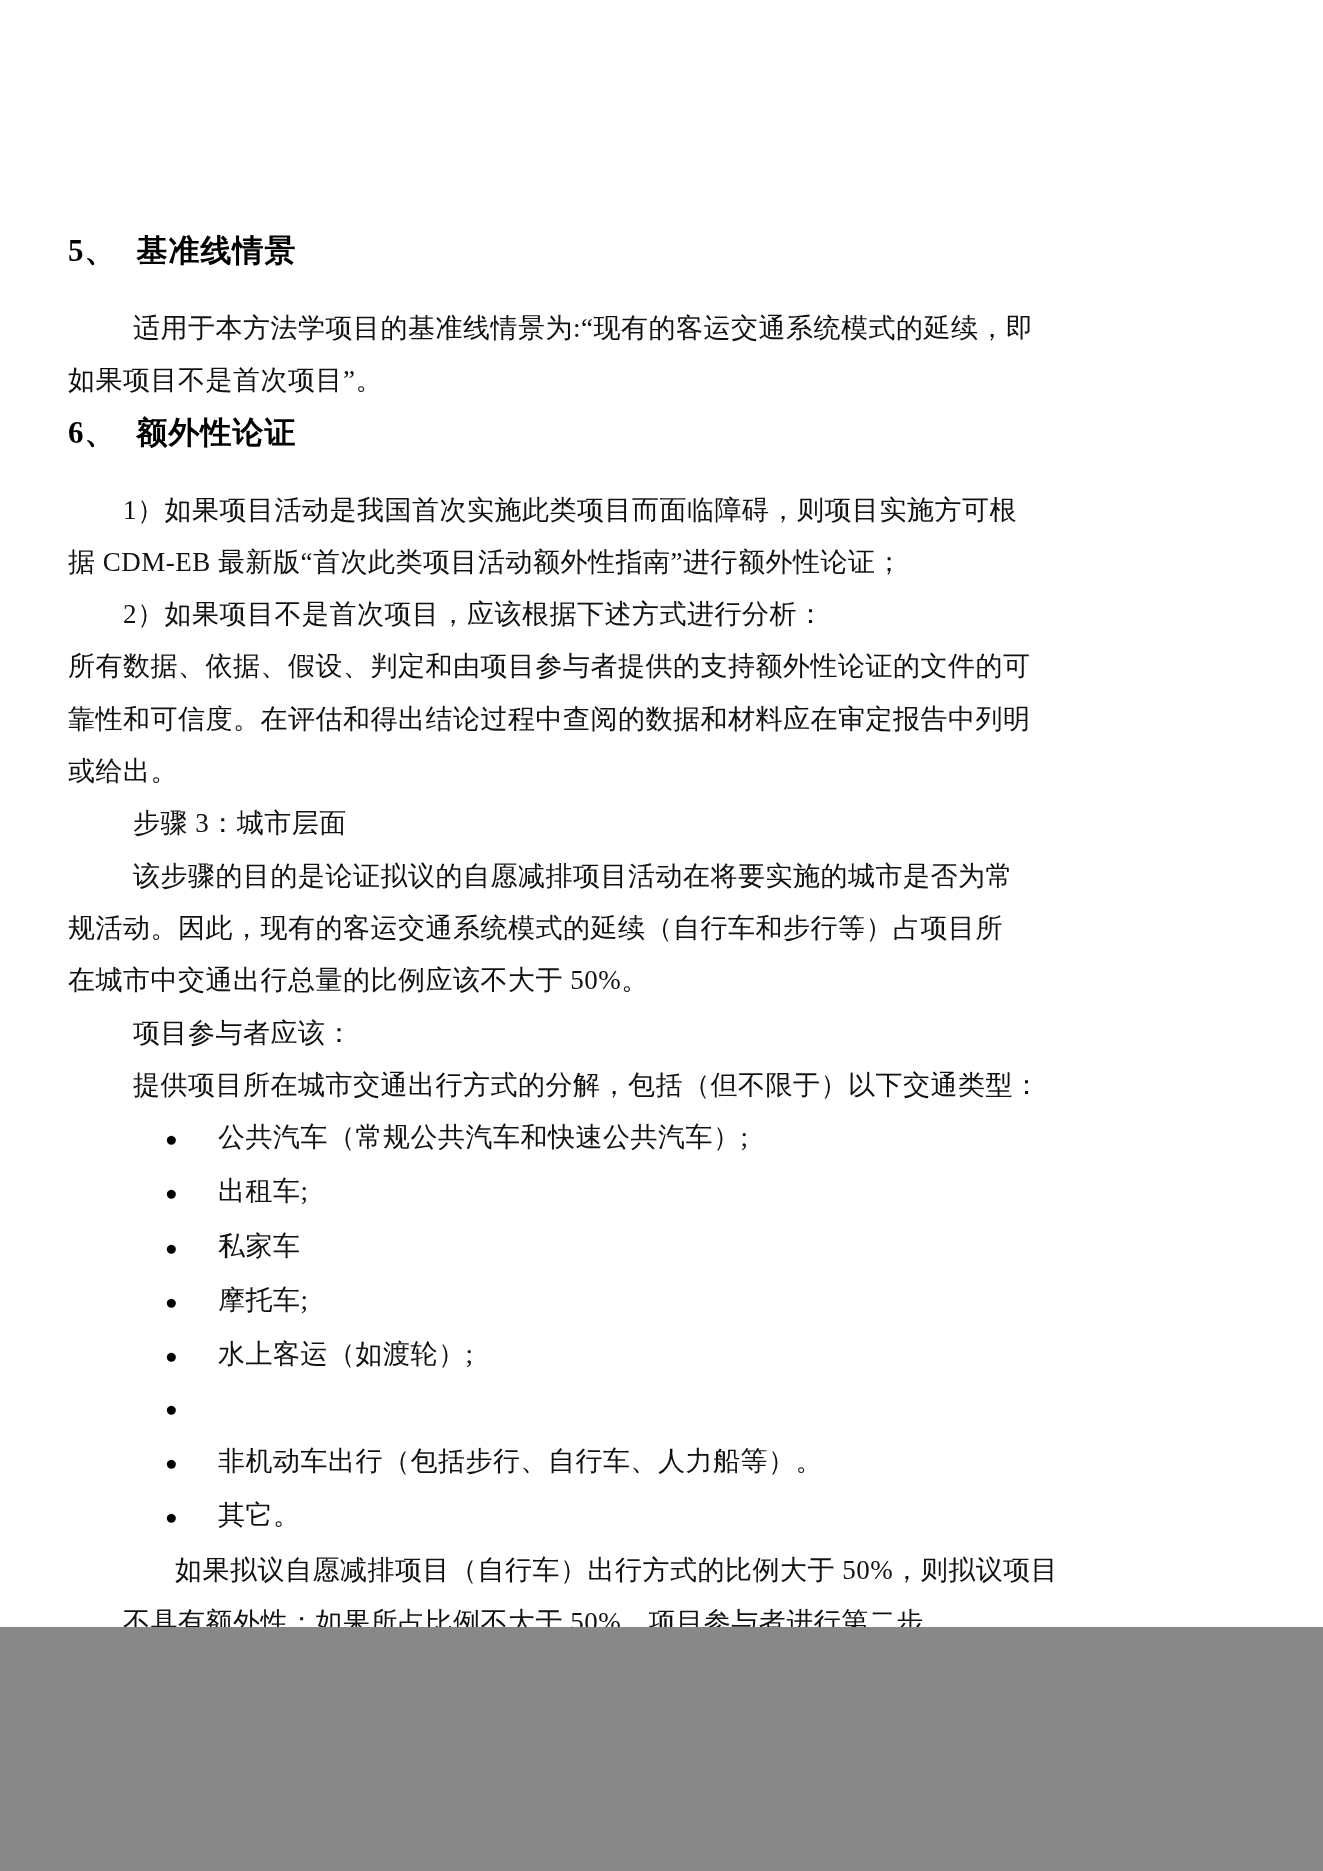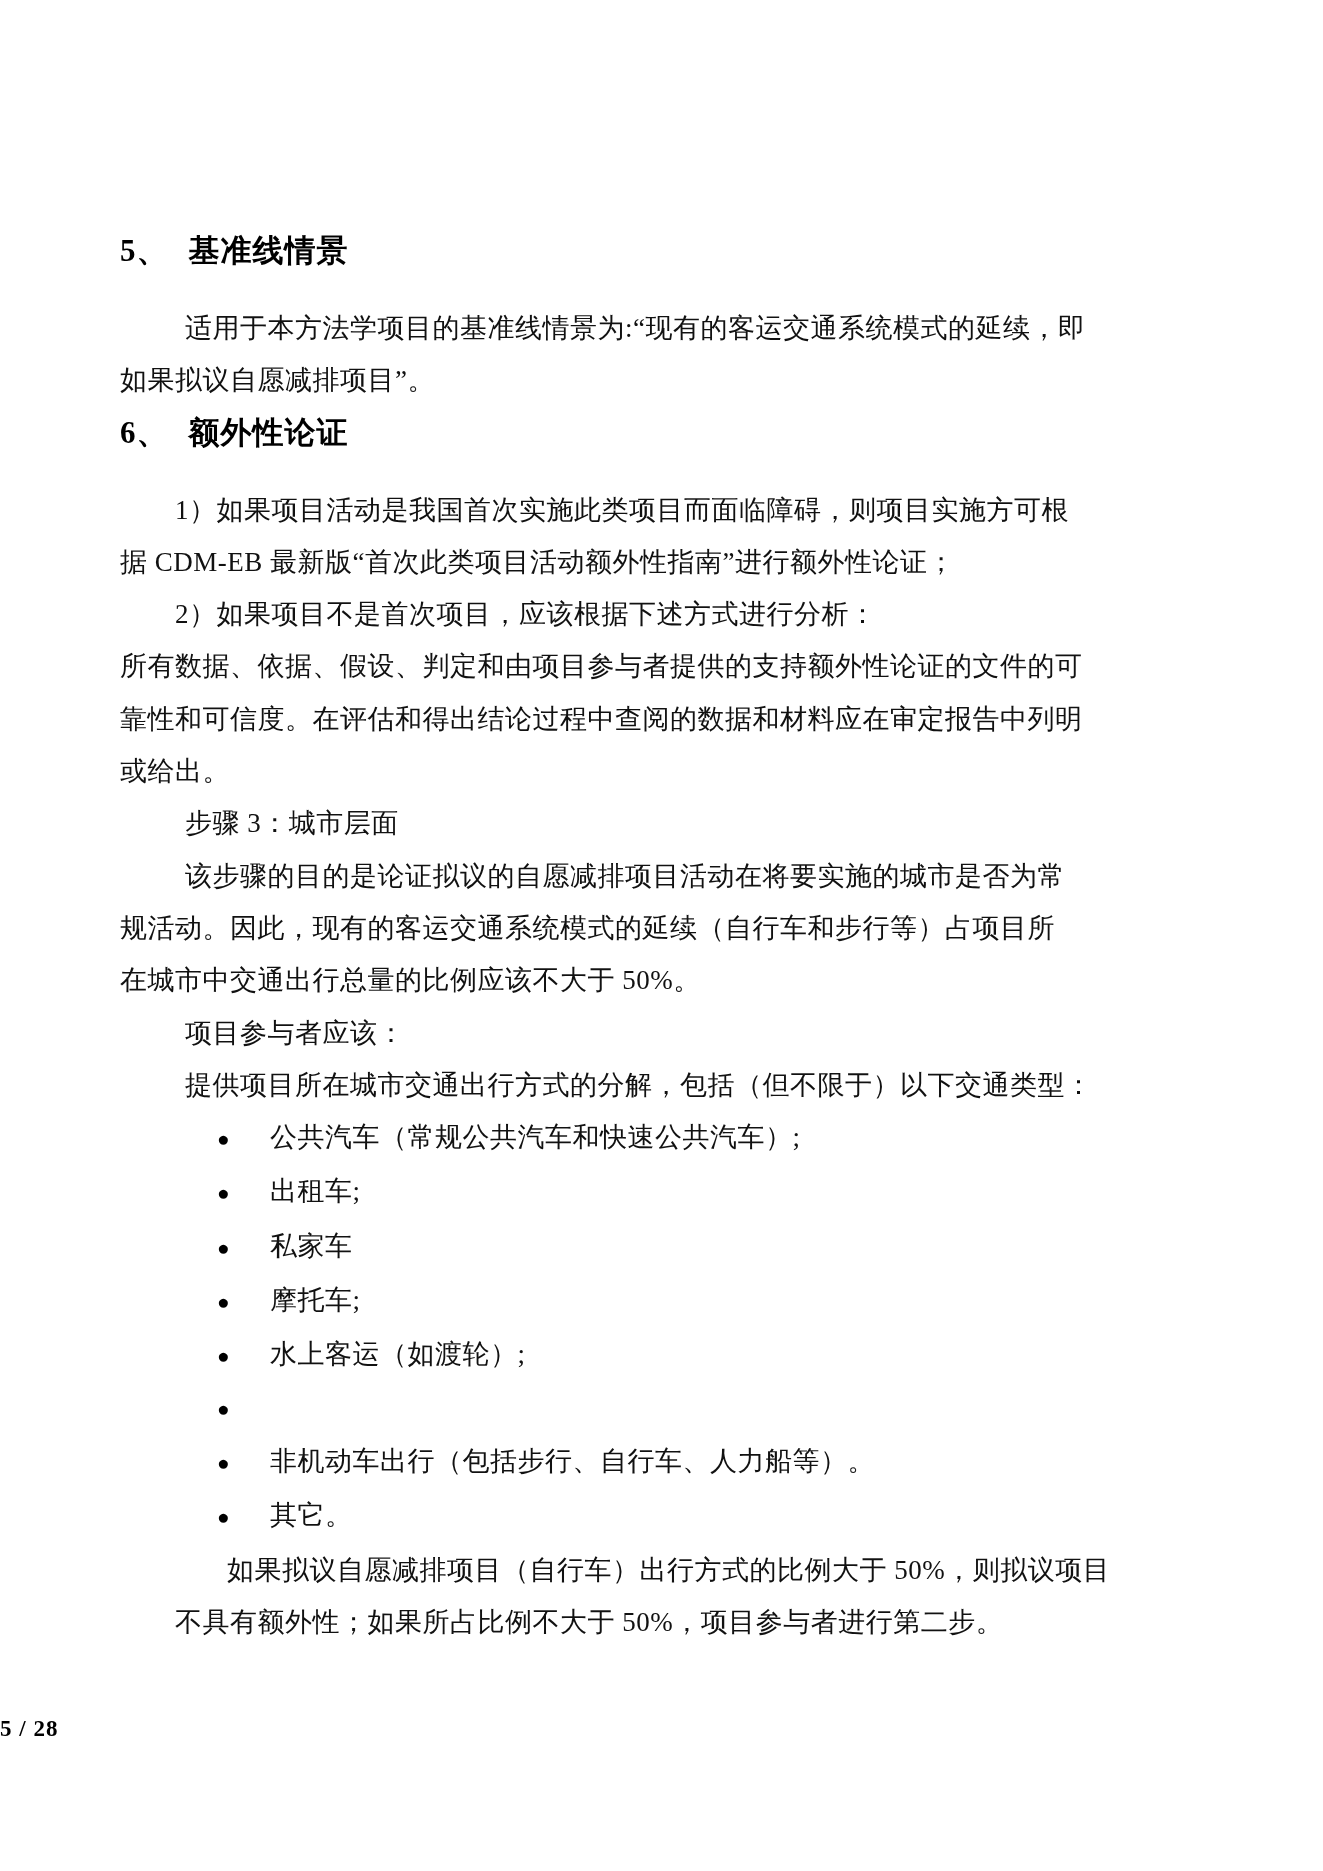--- a/index.html
+++ b/index.html
@@ -1,26 +1,26 @@
 <!DOCTYPE html>
 <html lang="zh"><head>
 <meta charset="utf-8">
 <style>
   html, body { margin: 0; padding: 0; background: #888; }
   .page {
     position: relative;
     width: 1323px;
-    height: 1871px;
+    height: 1627px;
     margin: 0 auto;
     background: #ffffff;
     color: #111111;
     font-family: "Liberation Serif", "DejaVu Serif", serif;
     font-size: 27px;
     box-sizing: border-box;
-    padding: 225px 160px 0 120px;
+    padding: 225px 160px 0 68px;
     overflow: hidden;
   }
   .content { width: 1003px; }
   .doc-heading {
     margin: 0 0 25px 0;
     padding: 0;
     font-size: 31px;
     font-weight: bold;
     line-height: 52px;
     font-family: "Liberation Serif", "DejaVu Serif", serif;
@@ -71,21 +71,21 @@
 <body>
 
 <div class="page">
   <div class="content">
 
     <h2 class="doc-heading">
       <span class="h-num">5、</span><span>基准线情景</span>
     </h2>
 
     <p class="line ti">适用于本方法学项目的基准线情景为:“现有的客运交通系统模式的延续，即</p>
-    <p class="line">如果拟议自愿减排项目”。</p>
+    <p class="line">如果项目不是首次项目”。</p>
 
     <h2 class="doc-heading second">
       <span class="h-num">6、</span><span>额外性论证</span>
     </h2>
 
     <p class="line tn">1）如果项目活动是我国首次实施此类项目而面临障碍，则项目实施方可根</p>
     <p class="line">据 CDM-EB 最新版“首次此类项目活动额外性指南”进行额外性论证；</p>
     <p class="line tn">2）如果项目不是首次项目，应该根据下述方式进行分析：</p>
     <p class="line">所有数据、依据、假设、判定和由项目参与者提供的支持额外性论证的文件的可</p>
     <p class="line">靠性和可信度。在评估和得出结论过程中查阅的数据和材料应在审定报告中列明</p>

